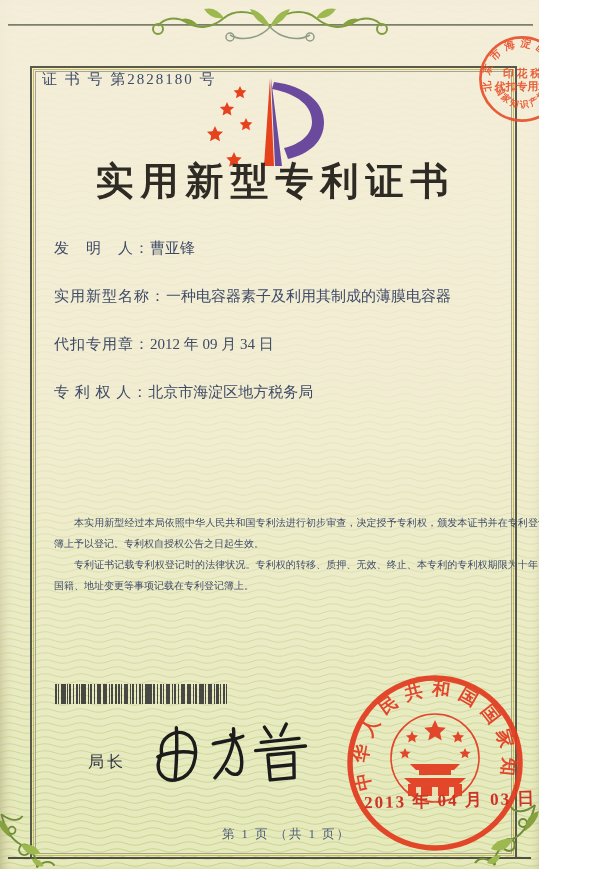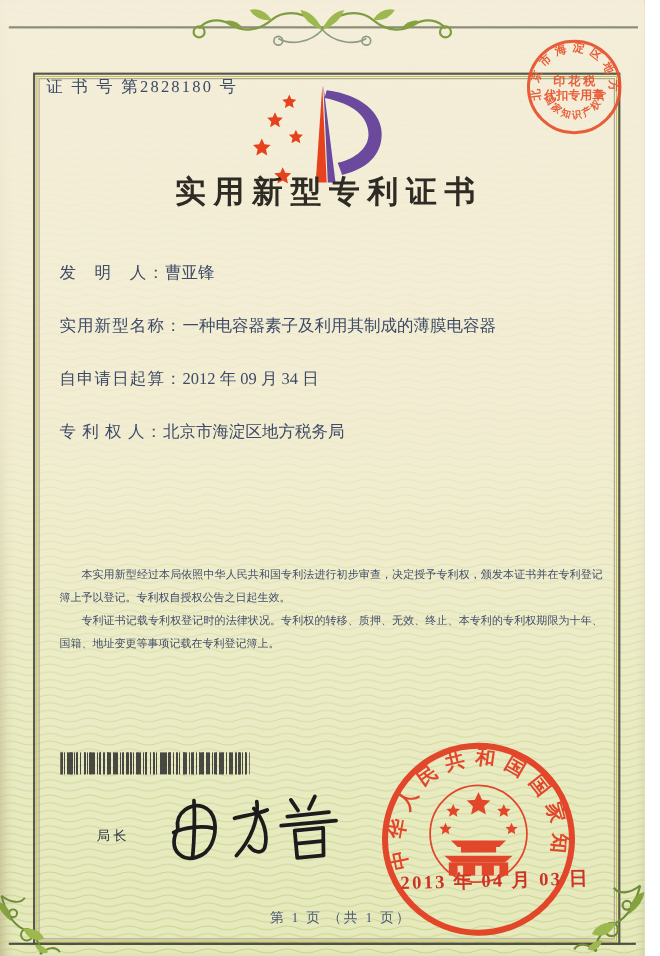--- a/index.html
+++ b/index.html
@@ -1,51 +1,51 @@
 <!DOCTYPE html>
 <html><head>
 <meta charset="utf-8">
 <style>
   html,body{margin:0;padding:0;}
   body{font-family:"Liberation Serif","DejaVu Serif",serif;}
-  .page{position:relative;width:586px;height:869px;overflow:hidden;
+  .page{position:relative;width:539px;height:869px;overflow:hidden;
     background:linear-gradient(180deg,#f4eeda 0%,#f3edd6 30%,#f0edcf 50%,#ebecc6 68%,#e7eabf 85%,#e6e9bb 100%);
     box-shadow:inset 10px 0 12px -8px rgba(120,100,60,.45), inset -5px 0 9px -5px rgba(120,100,60,.25), inset 0 8px 12px -8px rgba(120,100,60,.35);}
   .waves{position:absolute;inset:0;pointer-events:none;}
   .topline{position:absolute;left:8px;right:6px;top:24px;height:2px;
     background:linear-gradient(180deg,#6d705c,#a8aa92);}
   .frame{position:absolute;left:30px;top:66px;right:22px;bottom:10px;border:2px solid #575a4a;}
   .frame-gold{position:absolute;inset:1px;border:1px solid #c9b957;}
   .frame-thin{position:absolute;inset:3px;border:1px solid #a3a58c;}
   .bottomline{position:absolute;left:8px;right:8px;top:857px;height:2px;background:#4e5142;}
   .ornament-top{position:absolute;left:50%;top:2px;transform:translateX(-50%);}
   .corner{position:absolute;}
   .corner.bl{left:-4px;bottom:-2px;transform:scaleX(-1);}
   .corner.br{right:-2px;bottom:-2px;}
 
   .cert-number{position:absolute;left:42px;top:70px;font-size:15px;letter-spacing:2px;color:#3d4a64;}
   .logo{position:absolute;left:50%;top:76px;transform:translateX(-50%);}
   .title{position:absolute;left:12px;right:0;top:156px;text-align:center;
-    font-size:28px;font-weight:700;letter-spacing:7px;color:#2e2a24;}
+    font-size:38px;font-weight:700;letter-spacing:7px;color:#2e2a24;}
 
   .fields{position:absolute;left:54px;top:239px;right:40px;}
   .field-row{height:20px;margin-bottom:28px;font-size:15px;color:#3e4a66;white-space:nowrap;}
   .field-row .lbl{letter-spacing:1px;}
   .paras{position:absolute;left:54px;top:512px;width:494px;color:#414d68;
     font-size:10px;line-height:21px;text-align:justify;}
   .paras p{margin:0;text-indent:2em;}
 
   .barcode{position:absolute;left:55px;top:684px;width:172px;height:20px;
     background:
       repeating-linear-gradient(90deg,#2d2d2d 0 1px,transparent 1px 3px),
       repeating-linear-gradient(90deg,#2d2d2d 0 2px,transparent 2px 7px),
       repeating-linear-gradient(90deg,transparent 0 9px,#2d2d2d 9px 11px,transparent 11px 17px);
     opacity:.85;}
 
-  .signer{position:absolute;left:88px;top:752px;font-size:12px;letter-spacing:3px;color:#2f3440;}
+  .signer{position:absolute;left:88px;top:752px;font-size:16px;letter-spacing:3px;color:#2f3440;}
   .signature{position:absolute;left:140px;top:718px;transform:rotate(-3deg);}
 
   .seal{position:absolute;left:340px;top:668px;opacity:.93;}
   .seal-date{position:absolute;left:364px;top:789px;font-size:17px;letter-spacing:2px;
     color:#cd3425;transform:rotate(-1.5deg);font-weight:700;}
   .tax-stamp{position:absolute;left:470px;top:27px;opacity:.92;}
 
   .footer{position:absolute;left:0;right:0;top:826px;text-align:center;
     font-size:12.5px;letter-spacing:2px;color:#4c5a78;margin-left:34px;}
 </style>
@@ -148,21 +148,21 @@
   <div class="title">实用新型专利证书</div>
 
   <div class="fields">
     <div class="field-row">
       <span class="lbl">发　明　人：</span><span class="val">曹亚锋</span>
     </div>
     <div class="field-row">
       <span class="lbl">实用新型名称：</span><span class="val">一种电容器素子及利用其制成的薄膜电容器</span>
     </div>
     <div class="field-row">
-      <span class="lbl">自申请日起算：</span><span class="val">2012 年 09 月 34 日</span>
+      <span class="lbl">代扣专用章：</span><span class="val">2012 年 09 月 34 日</span>
     </div>
     <div class="field-row">
       <span class="lbl">专 利 权 人：</span><span class="val">北京市海淀区地方税务局</span>
     </div>
   </div>
 
   <div class="paras">
     <p>本实用新型经过本局依照中华人民共和国专利法进行初步审查，决定授予专利权，颁发本证书并在专利登记簿上予以登记。专利权自授权公告之日起生效。</p>
     <p>专利证书记载专利权登记时的法律状况。专利权的转移、质押、无效、终止、本专利的专利权期限为十年、国籍、地址变更等事项记载在专利登记簿上。</p>
   </div>

